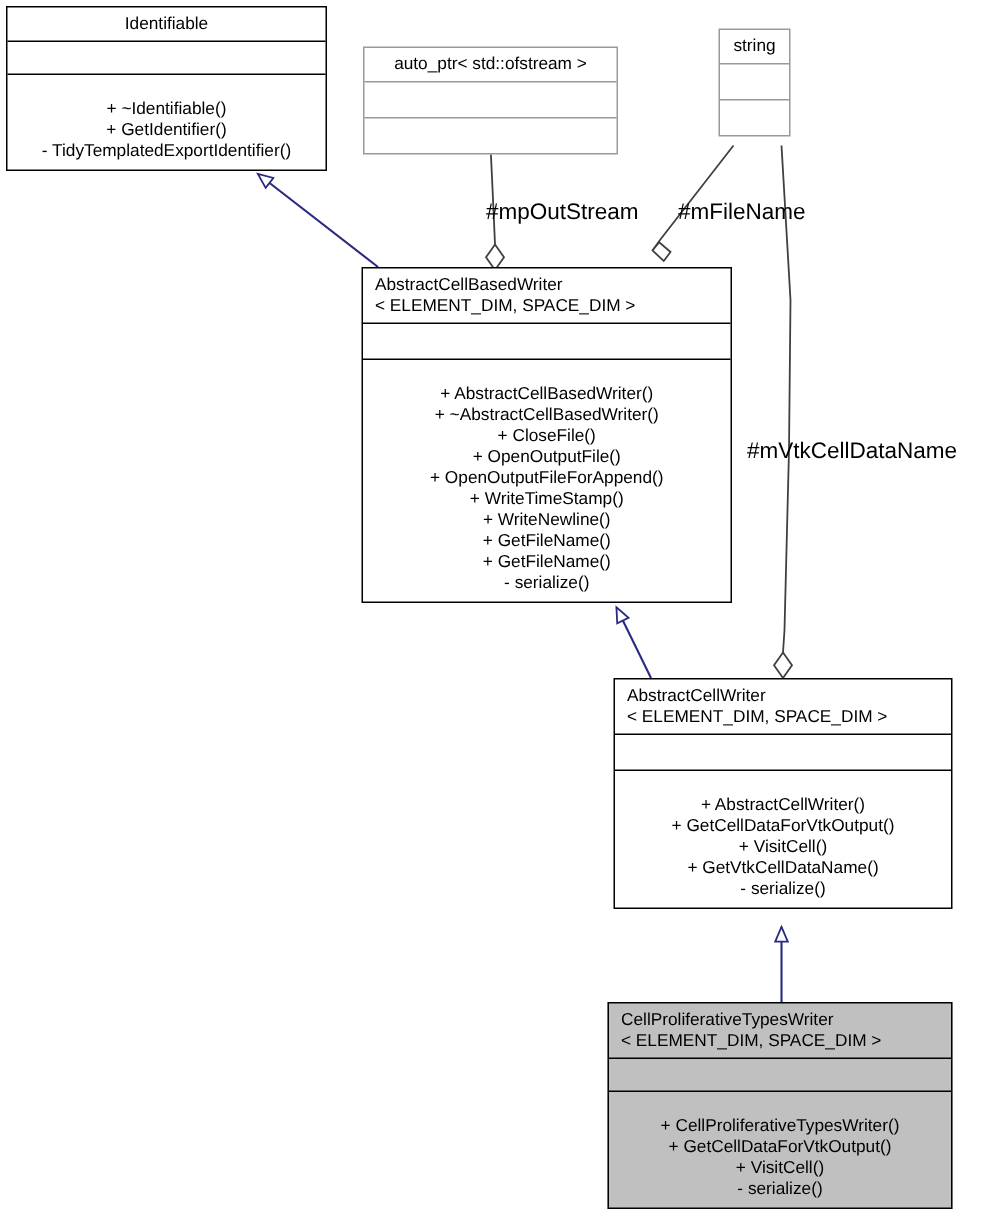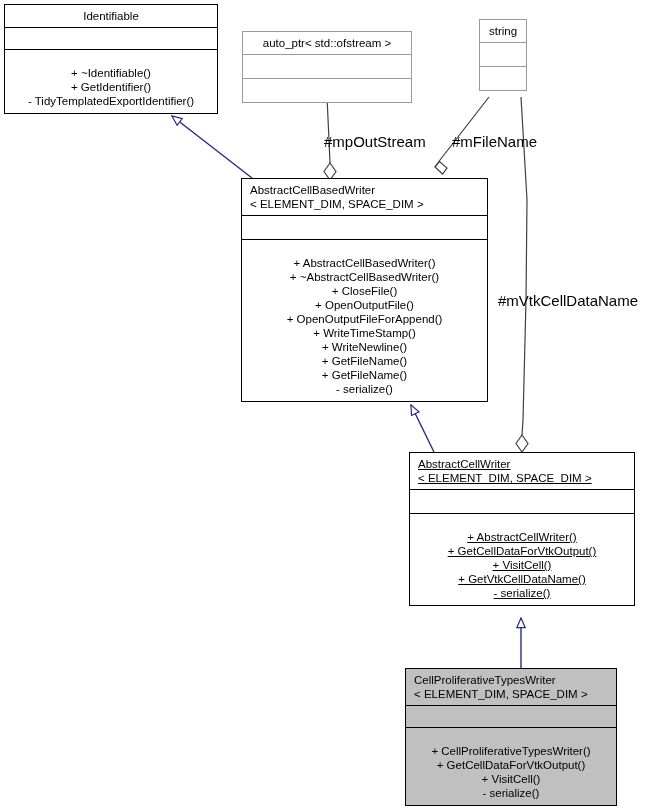--- a/index.html
+++ b/index.html
@@ -151,36 +151,36 @@
       <div class="row">+ OpenOutputFile()</div>
       <div class="row">+ OpenOutputFileForAppend()</div>
       <div class="row">+ WriteTimeStamp()</div>
       <div class="row">+ WriteNewline()</div>
       <div class="row">+ GetFileName()</div>
       <div class="row">+ GetFileName()</div>
       <div class="row">- serialize()</div>
     </div>
   </div>
 
-  <div class="uml-class thick" style="left:409px; top:452px; width:226px;text-decoration:underline;">
+  <div class="uml-class thick" style="left:409px; top:452px; width:226px;">
     <div class="sec title left">
       <div class="row">AbstractCellWriter</div>
       <div class="row">&lt; ELEMENT_DIM, SPACE_DIM &gt;</div>
     </div>
     <div class="sec attrs divider" style="height:24px;"></div>
     <div class="sec ops divider">
       <div class="row">+ AbstractCellWriter()</div>
       <div class="row">+ GetCellDataForVtkOutput()</div>
       <div class="row">+ VisitCell()</div>
       <div class="row">+ GetVtkCellDataName()</div>
       <div class="row">- serialize()</div>
     </div>
   </div>
 
-  <div class="uml-class thick gray-fill" style="left:405px; top:668px; width:212px;">
+  <div class="uml-class thick gray-fill" style="left:405px; top:668px; width:230px;">
     <div class="sec title left">
       <div class="row">CellProliferativeTypesWriter</div>
       <div class="row">&lt; ELEMENT_DIM, SPACE_DIM &gt;</div>
     </div>
     <div class="sec attrs divider" style="height:22px;"></div>
     <div class="sec ops divider">
       <div class="row">+ CellProliferativeTypesWriter()</div>
       <div class="row">+ GetCellDataForVtkOutput()</div>
       <div class="row">+ VisitCell()</div>
       <div class="row">- serialize()</div>

